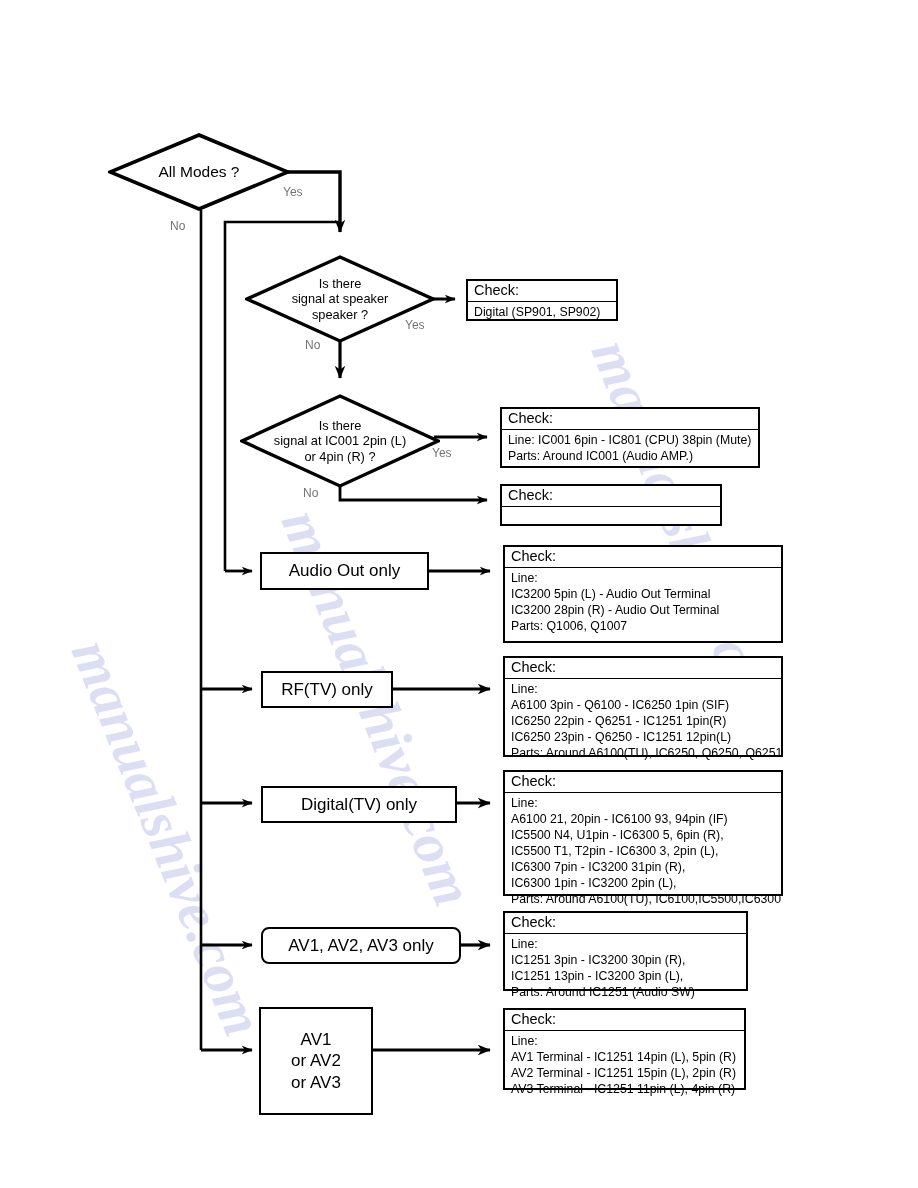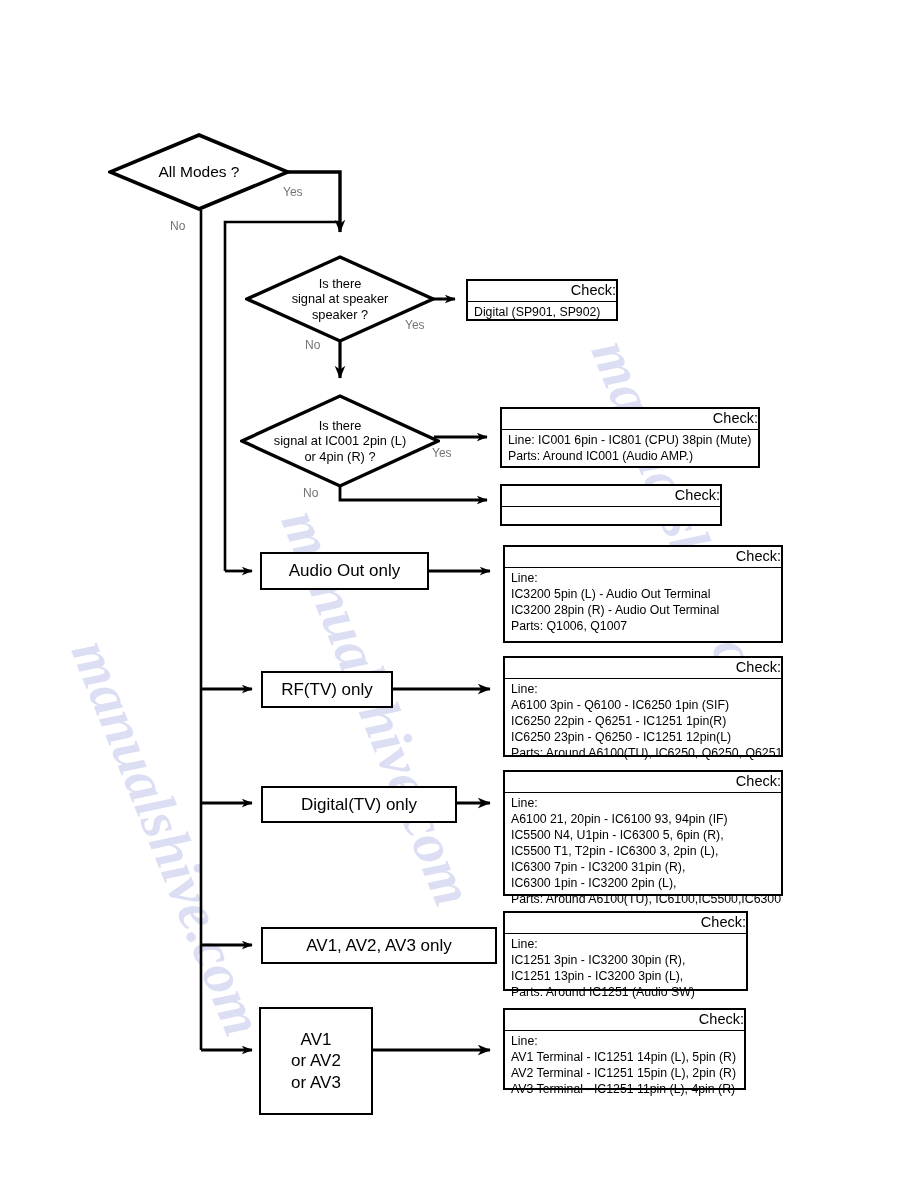--- a/index.html
+++ b/index.html
@@ -71,21 +71,20 @@
     display: flex;
     flex-direction: column;
   }
   .cbox .chead {
     border-bottom: 1.5px solid #000;
     padding: 1px 0 2px 6px;
     font-size: 14.5px;
     line-height: 1.15;
     white-space: nowrap;
     flex: none;
-    text-align: right;
   }
   .cbox .cbody {
     padding: 2px 0 2px 6px;
     flex: 1 1 auto;
   }
   .cbox .cline {
     font-size: 12.3px;
     line-height: 1.31;
     white-space: nowrap;
   }
@@ -269,21 +268,21 @@
       <div class="cline">Line:</div>
       <div class="cline">A6100 21, 20pin - IC6100 93, 94pin (IF)</div>
       <div class="cline">IC5500 N4, U1pin - IC6300 5, 6pin (R),</div>
       <div class="cline">IC5500 T1, T2pin - IC6300 3, 2pin (L),</div>
       <div class="cline">IC6300 7pin - IC3200 31pin (R),</div>
       <div class="cline">IC6300 1pin - IC3200 2pin (L),</div>
       <div class="cline">Parts: Around A6100(TU), IC6100,IC5500,IC6300</div>
     </div>
   </div>
 
-  <div class="pbox" style="left:261px; top:927px; width:236px; height:37px; font-size:17px;">
+  <div class="pbox" style="left:261px; top:927px; width:200px; height:37px; font-size:17px;border-radius:8px;">
     <span>AV1, AV2, AV3 only</span>
   </div>
 
   <div class="cbox" style="left:503px; top:911px; width:245px; height:80px;">
     <div class="chead">Check:</div>
     <div class="cbody">
       <div class="cline">Line:</div>
       <div class="cline">IC1251 3pin - IC3200 30pin (R),</div>
       <div class="cline">IC1251 13pin - IC3200 3pin (L),</div>
       <div class="cline">Parts:  Around IC1251 (Audio SW)</div>

